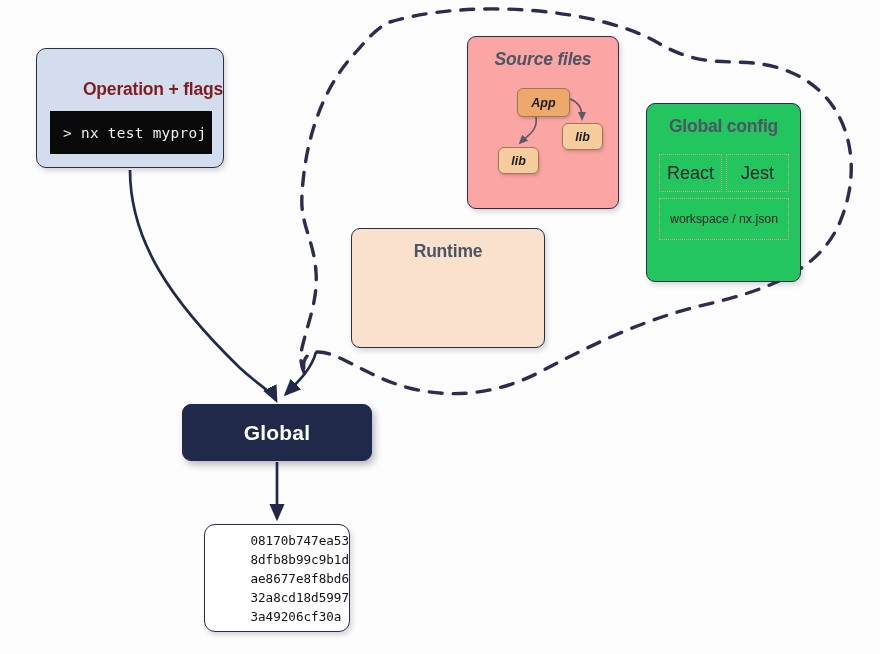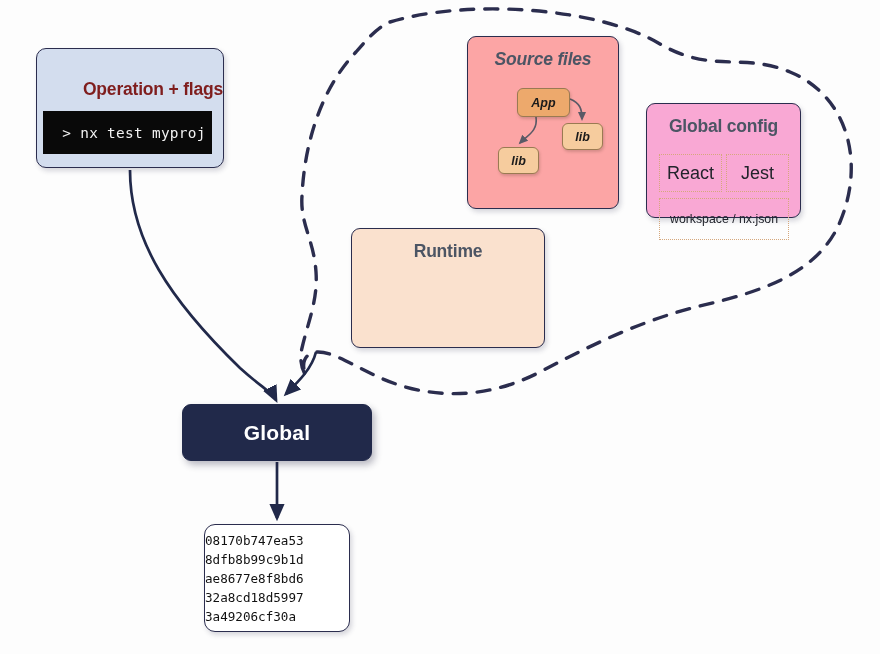--- a/index.html
+++ b/index.html
@@ -50,27 +50,26 @@
   #op-title {
     text-align: right;
     color: #7f1d1d;
     font-size: 17.5px;
     font-weight: bold;
     letter-spacing: -0.2px;
     margin-top: 30px;
   }
   .term {
     background: #090909;
-    margin: 11px 11px 0 6px;
+    margin: 11px 11px 0 13px;
     height: 43px;
     display: flex;
     align-items: center;
     padding-left: 13px;
     box-sizing: border-box;
-    justify-content: center;
   }
   .term span {
     color: #f2f2f2;
     font-family: "DejaVu Sans Mono", monospace;
     font-size: 14.4px;
     letter-spacing: 0.3px;
     white-space: nowrap;
   }
 
   
@@ -117,22 +116,22 @@
     left: 94px; top: 86px;
     width: 41px; height: 27px;
     background: #f6cc9e;
   }
 
   
   #config-box {
     left: 646px;
     top: 103px;
     width: 155px;
-    height: 115px;
-    background: #f9a8d4;
+    height: 179px;
+    background: #22c55e;
   }
   .dotted {
     position: absolute;
     box-sizing: border-box;
     border: 1.6px dotted #d6a87c;
     display: flex;
     align-items: center;
     justify-content: center;
     font-size: 18px;
     color: #22242c;
@@ -173,21 +172,21 @@
   
   #hash-box {
     left: 204px;
     top: 524px;
     width: 146px;
     height: 108px;
     background: #ffffff;
     border-radius: 11px;
     display: flex;
     align-items: center;
-    justify-content: flex-start;
+    justify-content: flex-end;
   }
   #hash-text {
     font-family: "DejaVu Sans Mono", monospace;
     font-size: 12.6px;
     line-height: 19px;
     color: #111111;
     white-space: pre;
     text-align: left;
     letter-spacing: 0px;
   }

